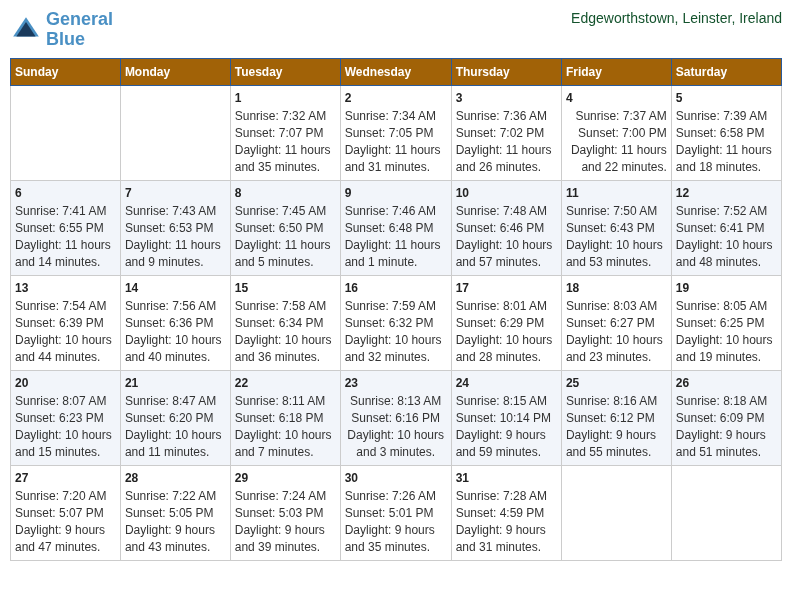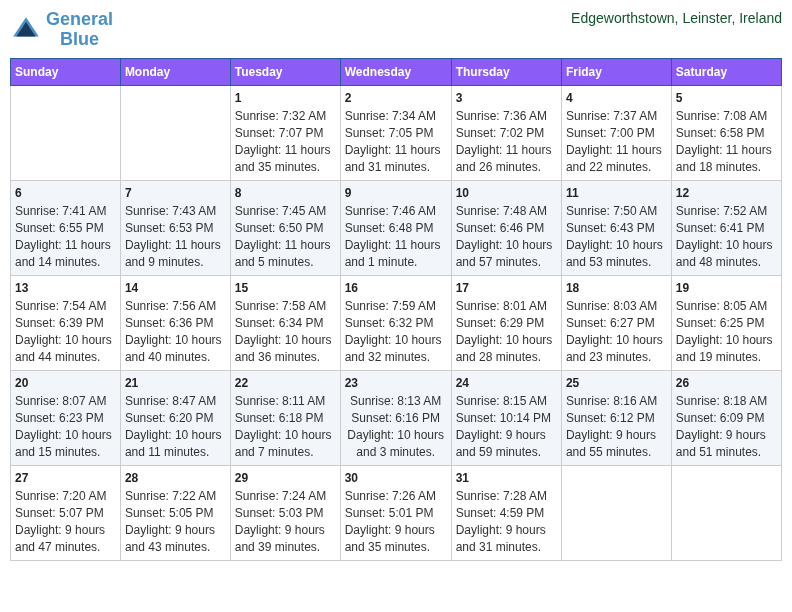--- a/index.html
+++ b/index.html
@@ -19,21 +19,20 @@
     .logo {
       display: flex;
       align-items: center;
       gap: 4px;
     }
     .logo-text {
       font-size: 18px;
       font-weight: bold;
       color: #1a3a5c;
       line-height: 1.1;
-      text-align: center;
     }
     .logo-text span {
       color: #4a90c4;
     }
     .logo-icon {
       width: 32px;
       height: 32px;
     }
     .title-block {
       text-align: right;
@@ -46,21 +45,21 @@
     .location {
       font-size: 14px;
       color: #14532d;
     }
     table {
       width: 100%;
       border-collapse: collapse;
       font-size: 10.5px;
     }
     th {
-      background-color: #8b5cf6;
+      background-color: #a16207;
       color: #fff;
       padding: 6px 4px;
       text-align: left;
       font-size: 12px;
       font-weight: bold;
       border: 1px solid #2a5a9a;
     }
     td {
       border: 1px solid #ccc;
       vertical-align: top;
@@ -144,28 +143,28 @@
         </td>
         <td>
           <span class="day-num">3</span>
           <div class="day-info" style="white-space: pre-line;">Sunrise: 7:36 AM
 Sunset: 7:02 PM
 Daylight: 11 hours
 and 26 minutes.</div>
         </td>
         <td>
           <span class="day-num">4</span>
-          <div class="day-info" style="white-space: pre-line;">Sunrise: 7:37 AM
+          <div class="day-info" style="white-space: pre-line; text-align: right;">Sunrise: 7:37 AM
 Sunset: 7:00 PM
 Daylight: 11 hours
 and 22 minutes.</div>
         </td>
         <td>
           <span class="day-num">5</span>
-          <div class="day-info" style="white-space: pre-line;">Sunrise: 7:08 AM
+          <div class="day-info" style="white-space: pre-line;">Sunrise: 7:39 AM
 Sunset: 6:58 PM
 Daylight: 11 hours
 and 18 minutes.</div>
         </td>
       </tr>
       <tr>
         <td>
           <span class="day-num">6</span>
           <div class="day-info" style="white-space: pre-line;">Sunrise: 7:41 AM
 Sunset: 6:55 PM

